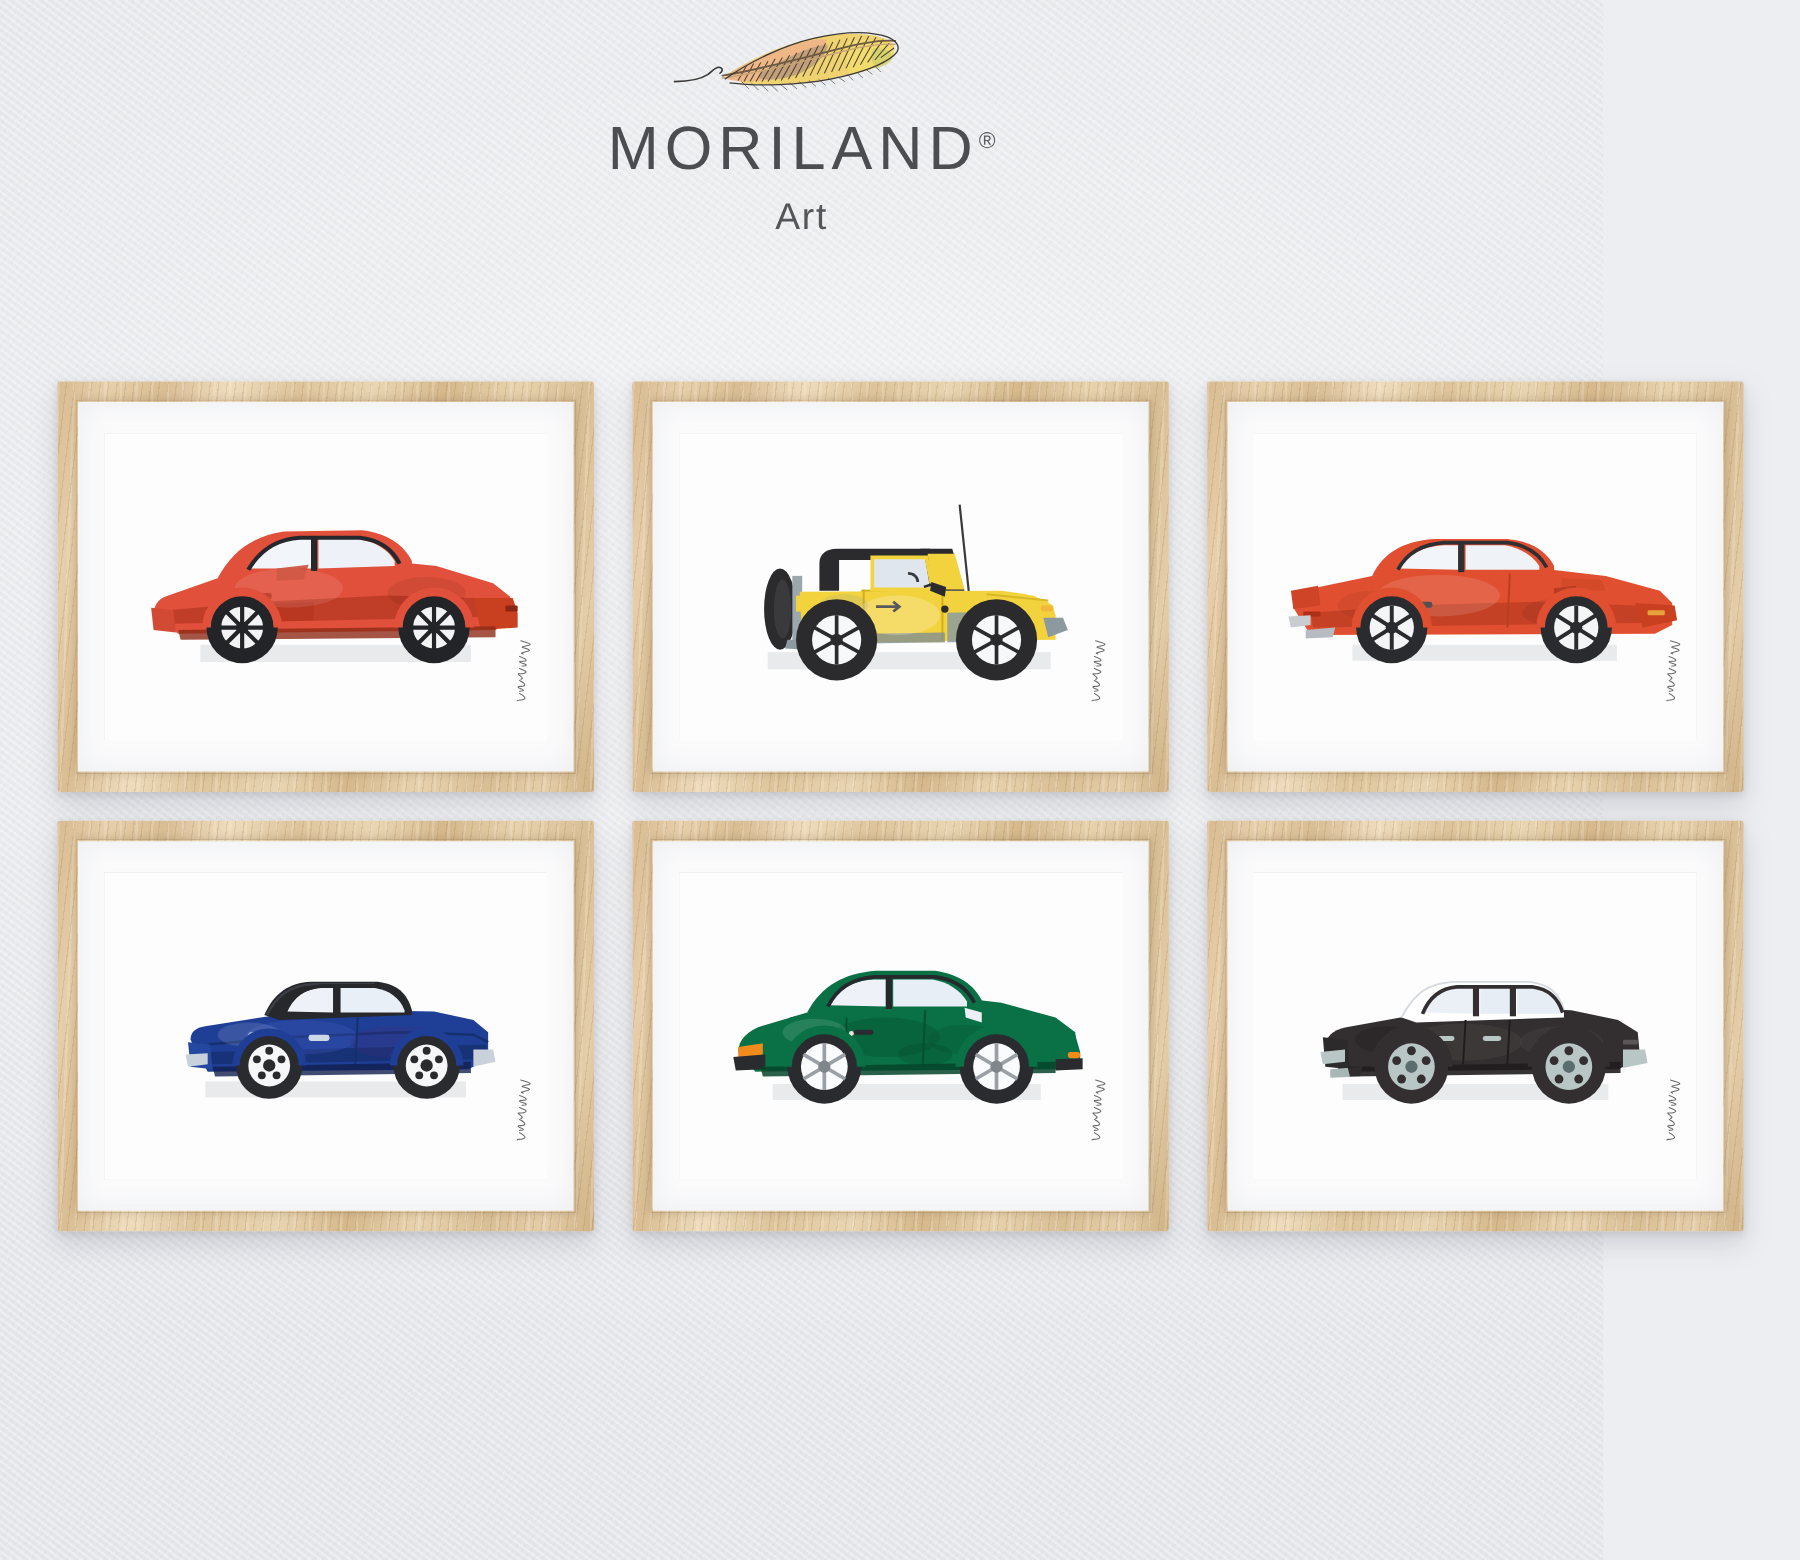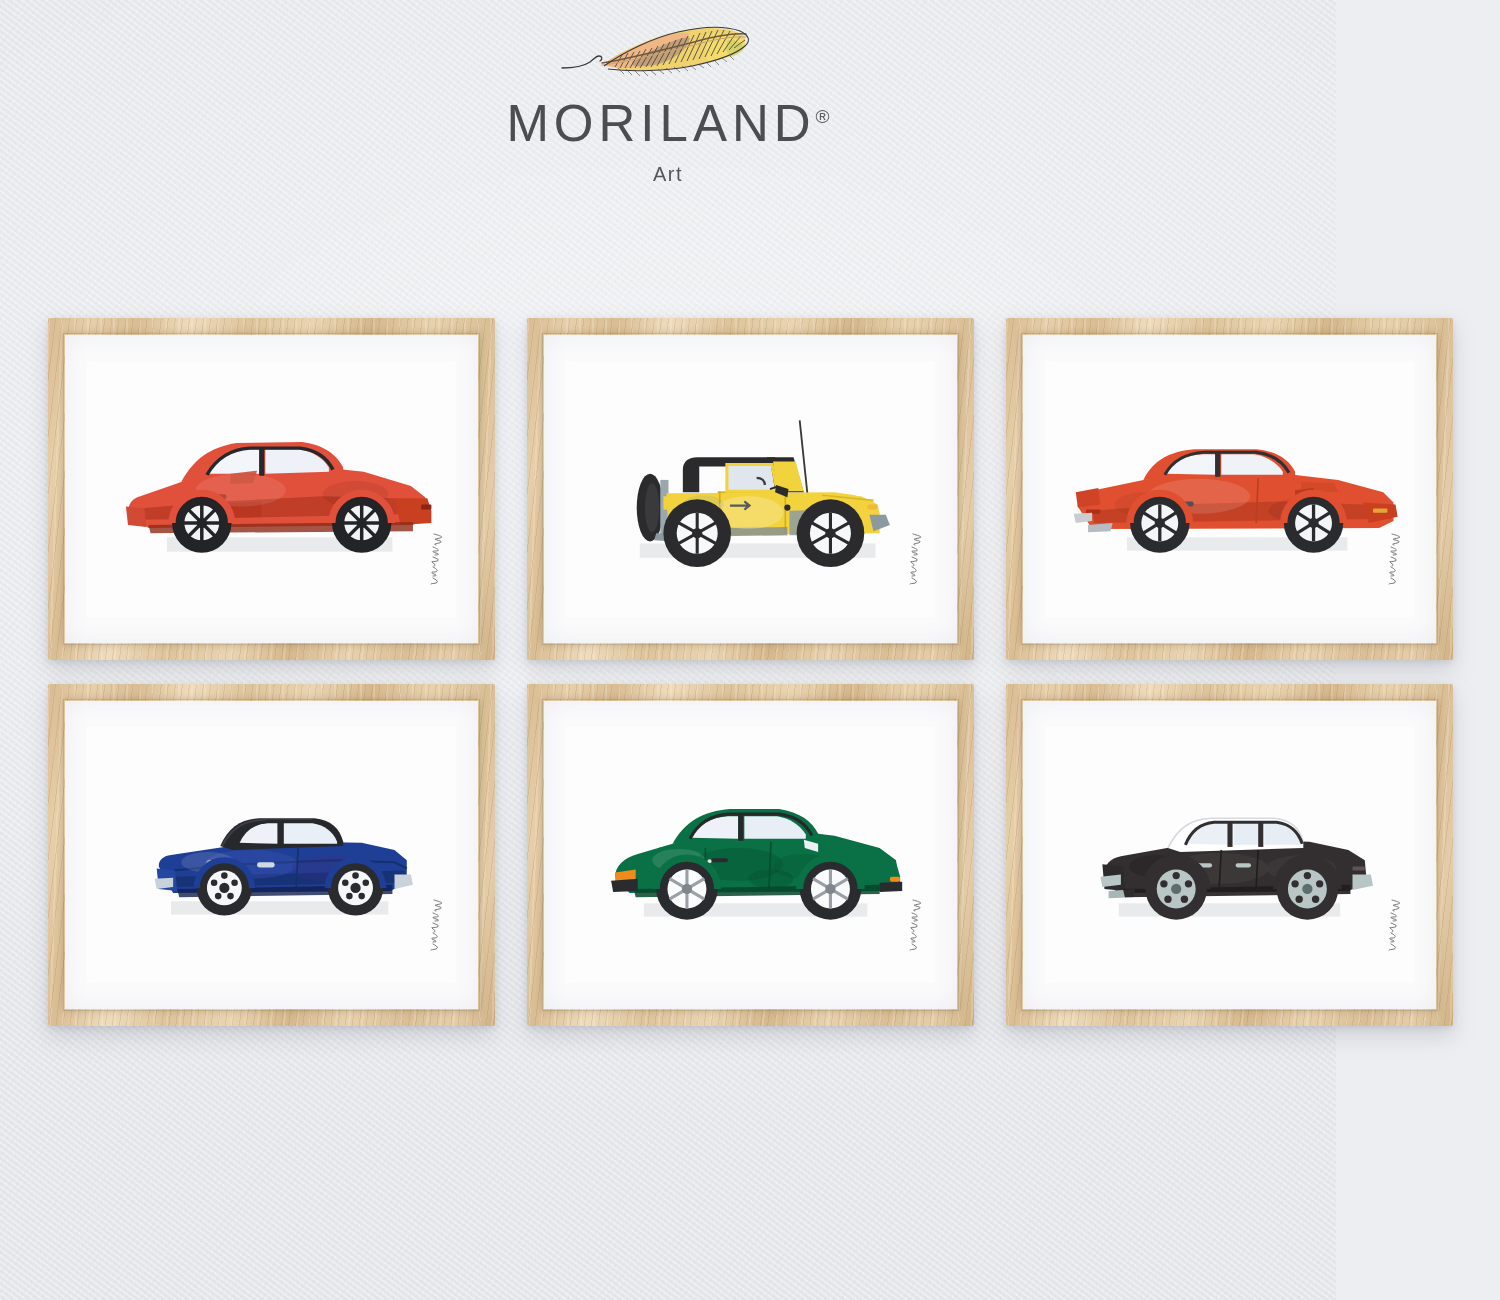--- a/index.html
+++ b/index.html
@@ -42,21 +42,21 @@
     position: relative;
   }
   #brand-reg {
     font-size: 19px;
     vertical-align: super;
     letter-spacing: 0;
     color: #5a5c5f;
   }
   #brand-sub {
     margin-top: 14px;
-    font-size: 20px;
+    font-size: 31px;
     font-weight: 300;
     letter-spacing: 1.5px;
     color: #545659;
   }
 
   
   #gallery { position: absolute; left: 0; top: 0; width: 1500px; height: 1300px; }
 
   .frame {
     position: absolute;

